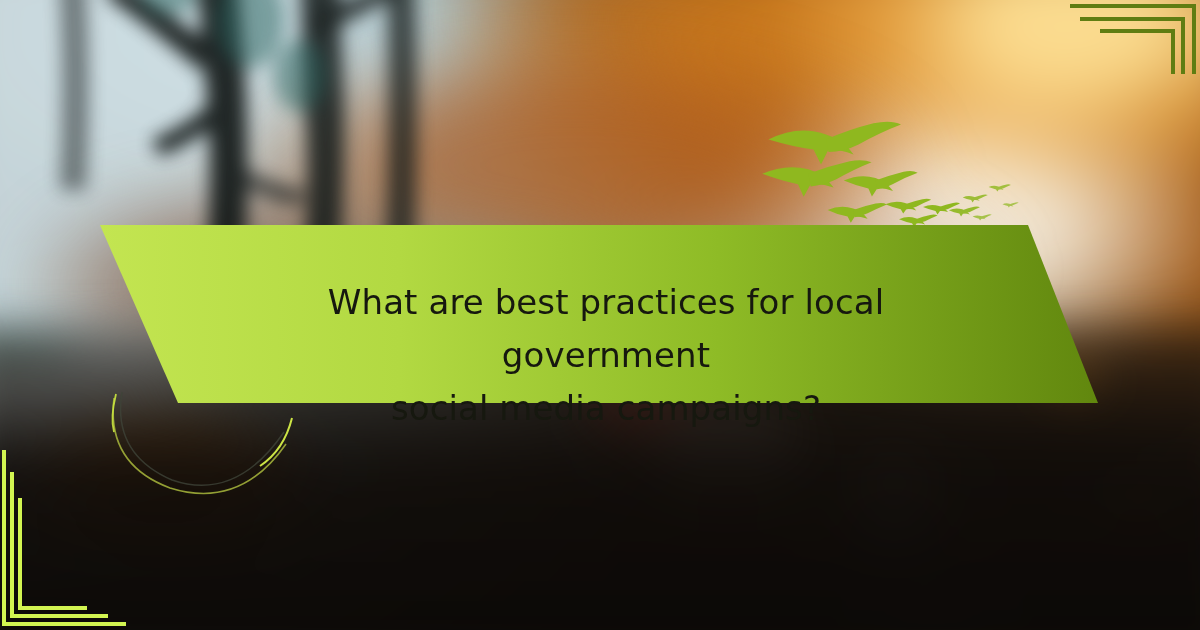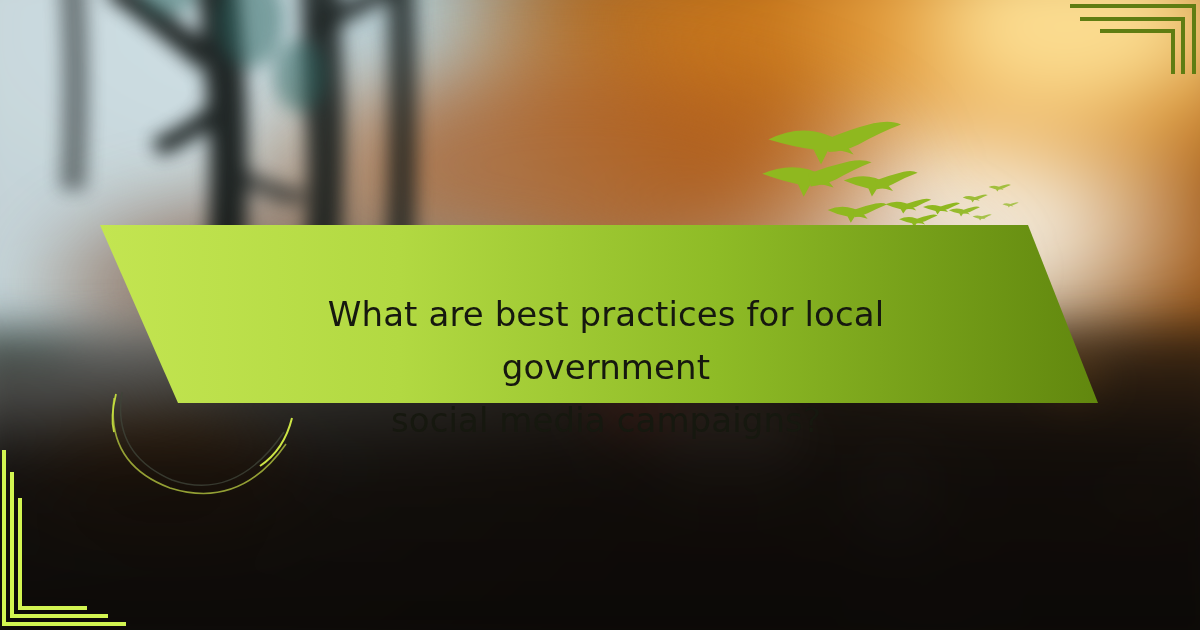--- a/index.html
+++ b/index.html
@@ -96,21 +96,20 @@
     position:absolute;
     left:226px; top:276px;
     width:760px;
     text-align:center;
     color:#16180f;
     font-size:34px;
     line-height:53px;
     font-weight:400;
     letter-spacing:.1px;
     white-space:pre-line;
-    margin-top:12px;
   }
 </style>
 </head>
 <body>
 
 <div id="stage">
 
   <div class="bg-base">
     <div class="bg-layer bg-ul"></div>
     <div class="bg-layer bg-ur"></div>

